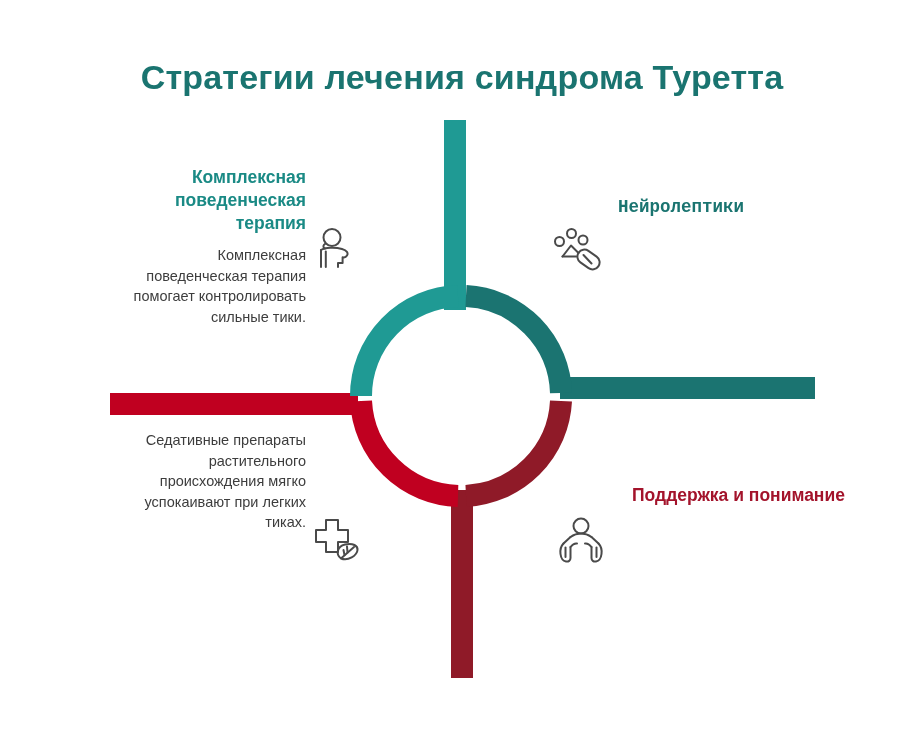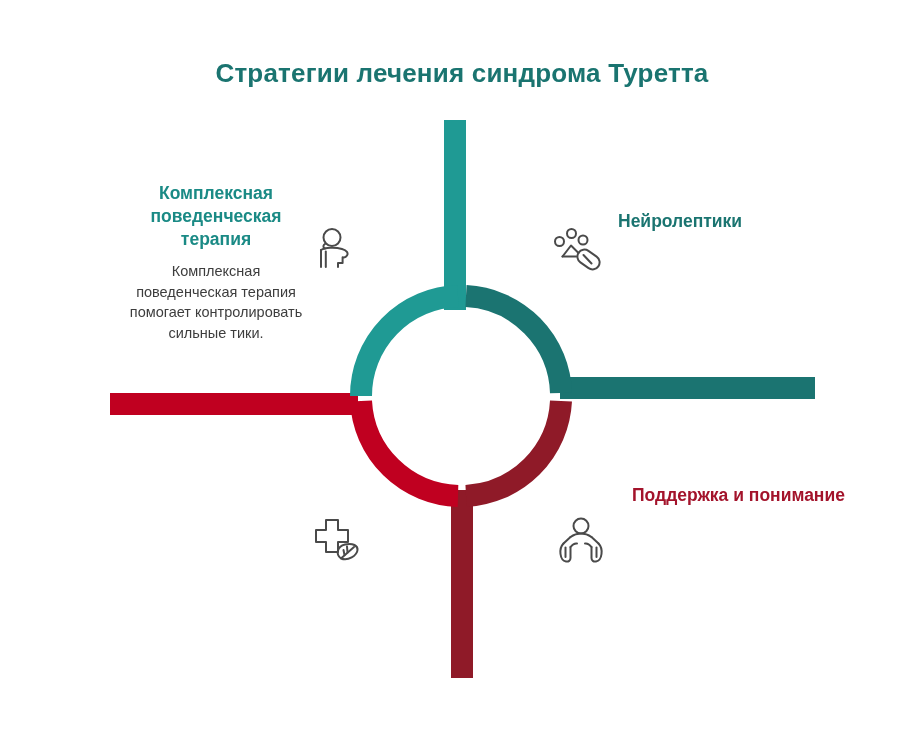--- a/index.html
+++ b/index.html
@@ -21,21 +21,21 @@
     height: 732px;
   }
 
   
   .title {
     position: absolute;
     left: 0;
     top: 58px;
     width: 924px;
     text-align: center;
-    font-size: 26px;
+    font-size: 34px;
     font-weight: bold;
     color: #1a7470;
     letter-spacing: 0.2px;
     white-space: nowrap;
   }
 
   
   .diagram {
     position: absolute;
     left: 0;
@@ -58,26 +58,26 @@
     margin: 0;
     font-size: 14.5px;
     line-height: 1.42;
     color: #3d3d3d;
   }
   .teal-head { color: #1a8a85; }
   .teal-head-dark { color: #1a7470; }
   .red-head { color: #bf0a26; }
   .red-head-dark { color: #a3132b; }
 
-  .align-right { text-align: center; margin-top: 16px; }
+  .align-right { text-align: right; }
   .align-left  { text-align: left; }
 
   
   #block-cbt      { left: 126px; top: 166px; width: 180px; }
-  #block-neuro    { left: 618px; top: 210px; width: 200px; }
+  #block-neuro    { left: 618px; top: 196px; width: 200px; font-family: Liberation Mono, monospace; }
   #block-sedative { left: 116px; top: 430px; width: 190px; }
   #block-support  { left: 632px; top: 484px; width: 215px; }
 
   
   .icon {
     position: absolute;
     color: #4a4a4a;
   }
   #icon-person  { left: 312px; top: 226px; }
   #icon-pills   { left: 552px; top: 226px; }
@@ -114,20 +114,21 @@
   <div class="block align-right" id="block-cbt">
     <h3 class="teal-head">Комплексная поведенческая терапия</h3>
     <p>Комплексная поведенческая терапия помогает контролировать сильные тики.</p>
   </div>
 
   <div class="block align-left" id="block-neuro">
     <h3 class="teal-head-dark">Нейролептики</h3>
   </div>
 
   <div class="block align-right" id="block-sedative">
+    <p>Седативные препараты растительного происхождения мягко успокаивают при легких тиках.</p>
   </div>
 
   <div class="block align-left" id="block-support">
     <h3 class="red-head-dark">Поддержка и понимание</h3>
   </div>
 
   <div class="icon" id="icon-person">
     <svg width="46" height="48" viewBox="0 0 46 48" fill="none" stroke="#4a4a4a" stroke-width="2" stroke-linecap="round" stroke-linejoin="round">
       <circle cx="20" cy="11.5" r="8.5"></circle>
       <path d="M13.5 17.5 C 11 19 10.5 21.5 13 22.5"></path>

